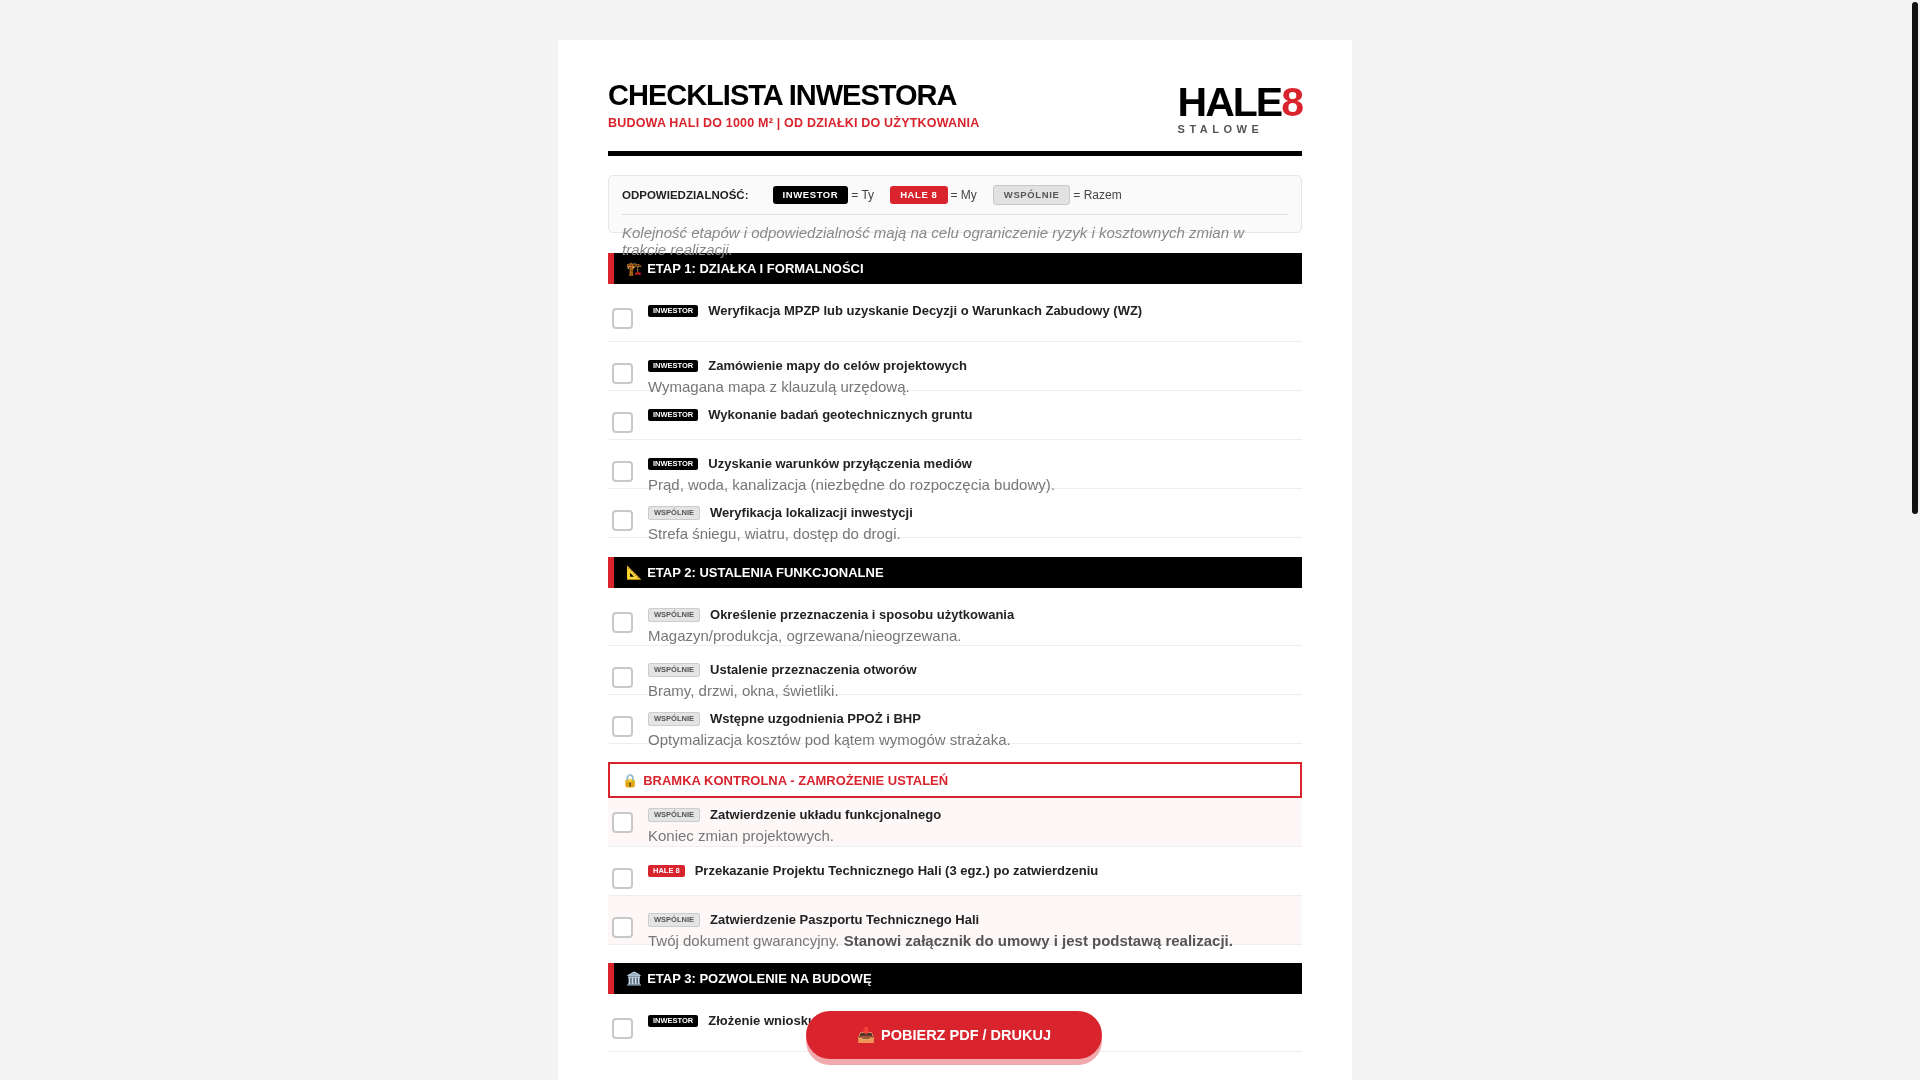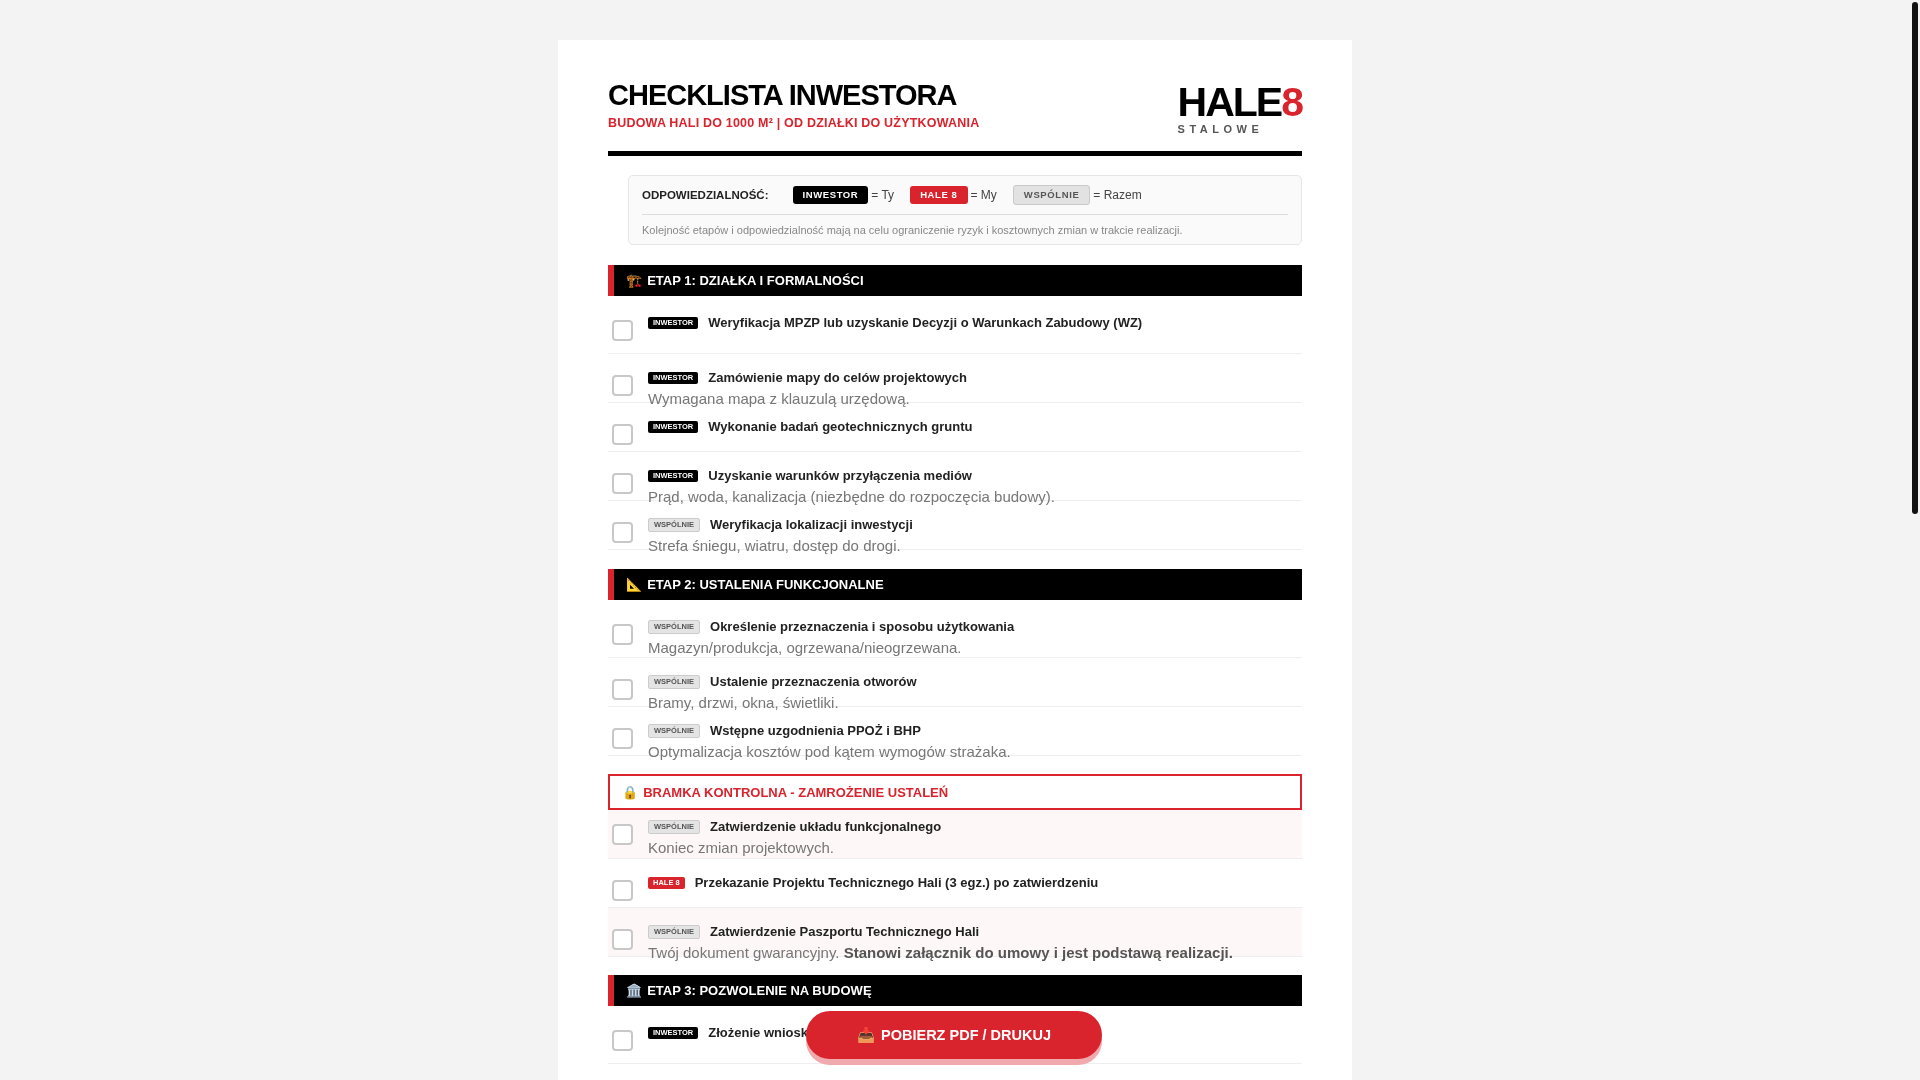--- a/index.html
+++ b/index.html
@@ -7,29 +7,29 @@
   body { background: #f3f3f3; font-family: "Liberation Sans", sans-serif; color: #222; position: relative; }
   .page { position: absolute; left: 558px; top: 40px; width: 794px; height: 1100px; background: #fff; padding: 41px 50px 0 50px; }
   .header { display: flex; justify-content: space-between; align-items: flex-start; height: 70px; }
   .title { font-size: 29px; font-weight: bold; letter-spacing: -1px; color: #000; line-height: 1; margin-top: 0; }
   .subtitle { font-size: 12.5px; font-weight: bold; color: #d9232d; margin-top: 6px; letter-spacing: 0.2px; }
   .logo { text-align: left; margin-top: 1px; }
   .logo-main { font-size: 41px; font-weight: bold; letter-spacing: -2px; line-height: 1; color: #000; }
   .logo-main .eight { color: #d9232d; }
   .logo-sub { font-size: 11px; letter-spacing: 4.5px; color: #555; font-weight: bold; margin-top: 0; margin-right: 3px; }
   .rule { height: 5px; background: #000; margin-top: 0; }
-  .legend { margin-top: 19px; border: 1px solid #e6e6e6; border-radius: 5px; background: #fafafa; padding: 0 13px; height: 70px; margin-left: 20px; }
+  .legend { margin-top: 19px; border: 1px solid #e6e6e6; border-radius: 5px; background: #fafafa; padding: 0 13px; height: 58px; }
   .legend-row { display: flex; align-items: center; height: 39px; font-size: 12px; border-bottom: 1px solid #ddd; }
   .legend-label { font-weight: bold; font-size: 11.5px; color: #222; margin-right: 24px; }
   .legend-item { display: flex; align-items: center; margin-right: 16px; font-size: 12px; color: #444; }
   .lbadge { font-size: 9.5px; font-weight: bold; letter-spacing: 0.6px; padding: 0 10px; height: 18px; line-height: 18px; border-radius: 3px; margin-right: 3px; }
   .lbadge.inw { background: #000; color: #fff; }
   .lbadge.hale { background: #d9232d; color: #fff; }
   .lbadge.wsp { background: #e2e2e2; color: #555; border: 1px solid #c9c9c9; height: 20px; line-height: 18px; }
-  .legend-note { font-size: 11px; color: #888; padding-top: 9px; }
+  .legend-note { font-size: 15px; font-style: italic; color: #888; padding-top: 9px; }
   .stage { margin-top: 20px; height: 31px; background: #000; border-left: 6px solid #d9232d; color: #fff; font-weight: bold; font-size: 13px; display: flex; align-items: center; padding-left: 12px; }
   .stage .ico { margin-right: 5px; font-size: 13px; }
   .gate { margin-top: 18px; height: 36px; border: 2px solid #d9232d; color: #d9232d; font-weight: bold; font-size: 13px; display: flex; align-items: center; padding-left: 12px; background: #fff; }
   .gate .ico { margin-right: 5px; }
   .row { display: flex; align-items: flex-start; border-bottom: 1px solid #eee; height: 49px; padding-top: 16px; }
   .row.first { padding-top: 19px; height: 58px; }
   .row.gated { background: #fdf8f7; }
   .row.gated.white { background: #fff; }
   .cb { width: 21px; height: 21px; border: 2px solid #c8c8c8; border-radius: 4px; background: #fff; margin: 5px 0 0 4px; flex: none; }
   .content { margin-left: 15px; }

